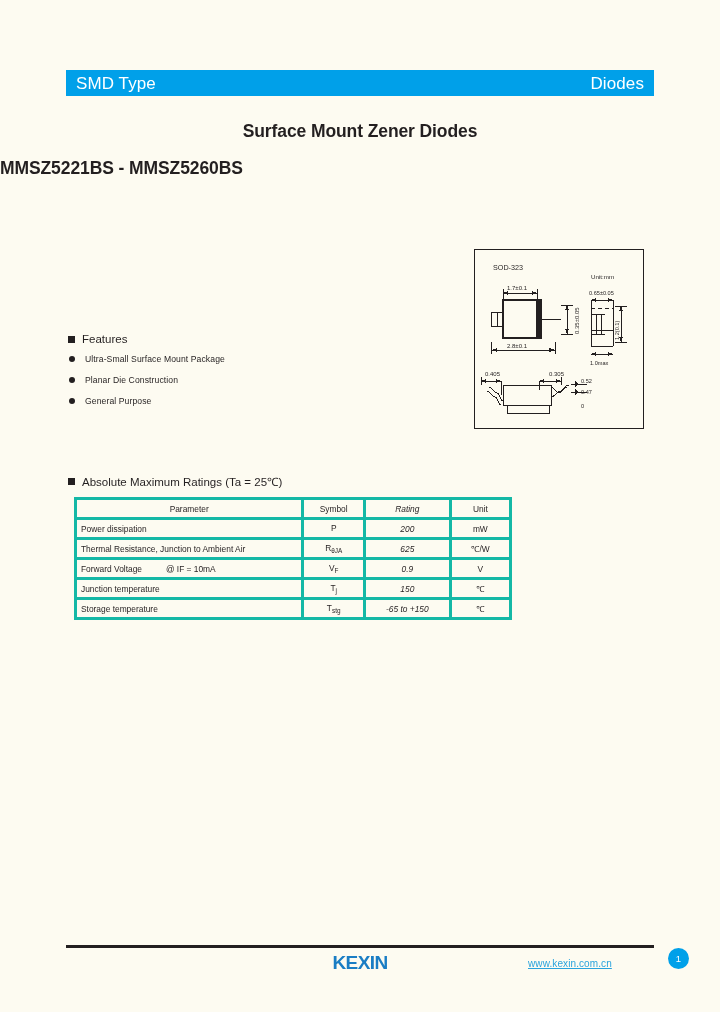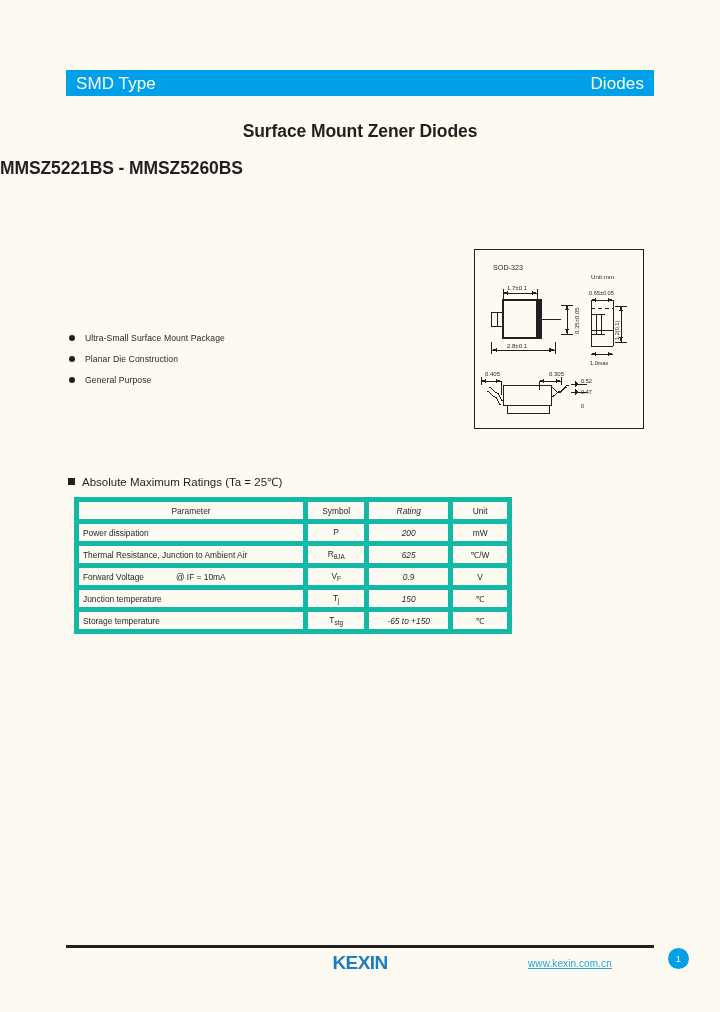--- a/index.html
+++ b/index.html
@@ -130,33 +130,33 @@
   table.ratings {
     position: absolute;
     left: 74px;
     top: 497px;
     width: 438px;
     border-collapse: collapse;
     font-size: 8.4px;
     background: #fdfbf1;
   }
   table.ratings td {
-    border: 5px solid #14b8a6;
+    border: 3px solid #14b8a6;
     height: 17px;
     padding: 0 4px;
     line-height: 10px;
     white-space: nowrap;
   }
   table.ratings tr.hdr td { text-align: center; }
   table.ratings td.p  { width: 228px; text-align: left; }
   table.ratings td.s  { width: 60px;  text-align: center; }
   table.ratings td.r  { width: 88px;  text-align: center; font-style: italic; }
   table.ratings td.u  { width: 62px;  text-align: center; }
   table.ratings sub { font-size: 6.4px; vertical-align: baseline; position: relative; top: 2px; }
-  .cond { padding-left: 32px; }
+  .cond { padding-left: 24px; }
 
   
   .foot-rule {
     position: absolute;
     left: 66px;
     top: 945px;
     width: 588px;
     height: 2.6px;
     background: #231f20;
   }
@@ -202,20 +202,24 @@
 
   <div class="header-bar">
     <span class="ht">SMD Type</span>
     <span class="ht">Diodes</span>
   </div>
 
   <div class="doc-title">Surface Mount Zener Diodes</div>
   <div class="doc-subtitle">MMSZ5221BS - MMSZ5260BS</div>
 
   <div class="features">
+    <div class="sec-head">
+      <span class="sq-bullet"></span>
+      <span>Features</span>
+    </div>
     <div class="feat-item">
       <span class="dot-bullet"></span>
       <span>Ultra-Small Surface Mount Package</span>
     </div>
     <div class="feat-item">
       <span class="dot-bullet"></span>
       <span>Planar Die Construction</span>
     </div>
     <div class="feat-item">
       <span class="dot-bullet"></span>

